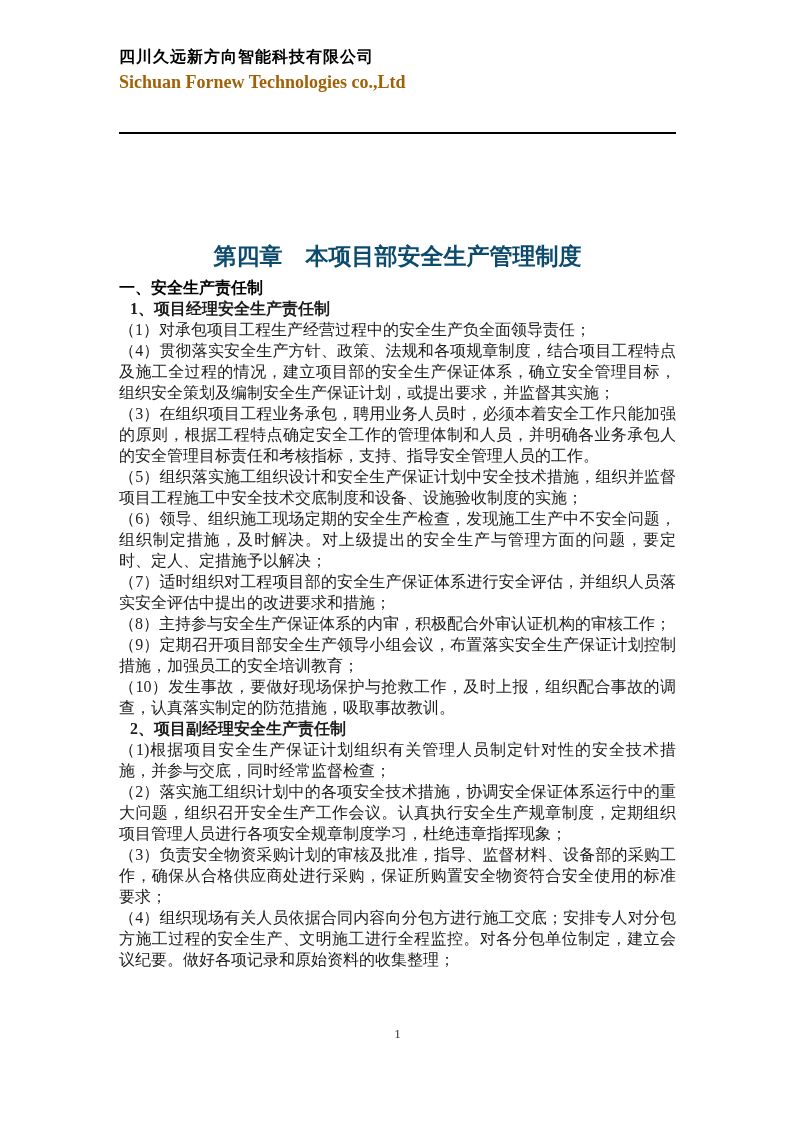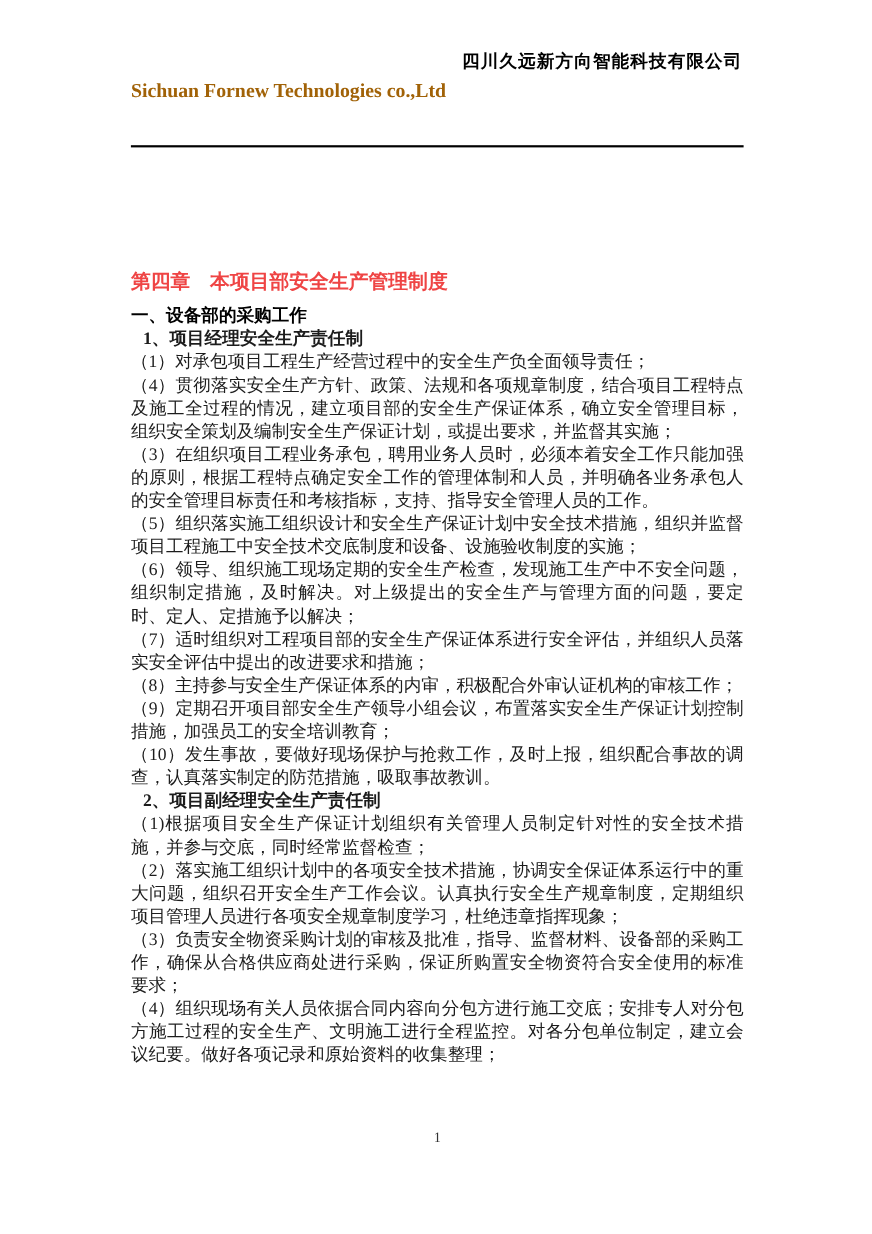--- a/index.html
+++ b/index.html
@@ -22,21 +22,20 @@
     top: 46px;
     width: 556px;
   }
   .company-cn {
     font-family: "Liberation Serif", "DejaVu Serif", serif;
     font-weight: 700;
     font-size: 16px;
     line-height: 22px;
     letter-spacing: 1px;
     color: #000000;
-    text-align: right;
   }
   .company-en {
     font-family: "Liberation Serif", "DejaVu Serif", serif;
     font-weight: 700;
     font-size: 18px;
     line-height: 24px;
     margin-top: 2px;
     color: #a16207;
   }
   .header-rule {
@@ -45,25 +44,25 @@
     top: 132px;
     width: 557px;
     height: 2px;
     background: #000000;
   }
   .doc-title {
     position: absolute;
     left: 119px;
     top: 241px;
     width: 557px;
-    text-align: left;
+    text-align: center;
     font-weight: 700;
-    font-size: 18px;
+    font-size: 23px;
     line-height: 30px;
-    color: #ef4444;
+    color: #0c4a6e;
     font-family: "Liberation Sans", "DejaVu Sans", sans-serif;
   }
   .doc-body {
     position: absolute;
     left: 119px;
     top: 277px;
     width: 557px;
     font-size: 16px;
     line-height: 21px;
     color: #1c1c1c;
@@ -98,21 +97,21 @@
   <div class="doc-header">
     <div class="company-cn">四川久远新方向智能科技有限公司</div>
     <div class="company-en">Sichuan Fornew Technologies co.,Ltd</div>
   </div>
 
   <div class="header-rule"></div>
 
   <div class="doc-title">第四章　本项目部安全生产管理制度</div>
 
   <div class="doc-body">
-      <div class="para heading">一、设备部的采购工作</div>
+      <div class="para heading">一、安全生产责任制</div>
       <div class="para sub">1、项目经理安全生产责任制</div>
       <div class="para normal">（1）对承包项目工程生产经营过程中的安全生产负全面领导责任；</div>
       <div class="para normal">（4）贯彻落实安全生产方针、政策、法规和各项规章制度，结合项目工程特点及施工全过程的情况，建立项目部的安全生产保证体系，确立安全管理目标，组织安全策划及编制安全生产保证计划，或提出要求，并监督其实施；</div>
       <div class="para normal">（3）在组织项目工程业务承包，聘用业务人员时，必须本着安全工作只能加强的原则，根据工程特点确定安全工作的管理体制和人员，并明确各业务承包人的安全管理目标责任和考核指标，支持、指导安全管理人员的工作。</div>
       <div class="para normal">（5）组织落实施工组织设计和安全生产保证计划中安全技术措施，组织并监督项目工程施工中安全技术交底制度和设备、设施验收制度的实施；</div>
       <div class="para normal">（6）领导、组织施工现场定期的安全生产检查，发现施工生产中不安全问题，组织制定措施，及时解决。对上级提出的安全生产与管理方面的问题，要定时、定人、定措施予以解决；</div>
       <div class="para normal">（7）适时组织对工程项目部的安全生产保证体系进行安全评估，并组织人员落实安全评估中提出的改进要求和措施；</div>
       <div class="para normal">（8）主持参与安全生产保证体系的内审，积极配合外审认证机构的审核工作；</div>
       <div class="para normal">（9）定期召开项目部安全生产领导小组会议，布置落实安全生产保证计划控制措施，加强员工的安全培训教育；</div>
       <div class="para normal">（10）发生事故，要做好现场保护与抢救工作，及时上报，组织配合事故的调查，认真落实制定的防范措施，吸取事故教训。</div>

